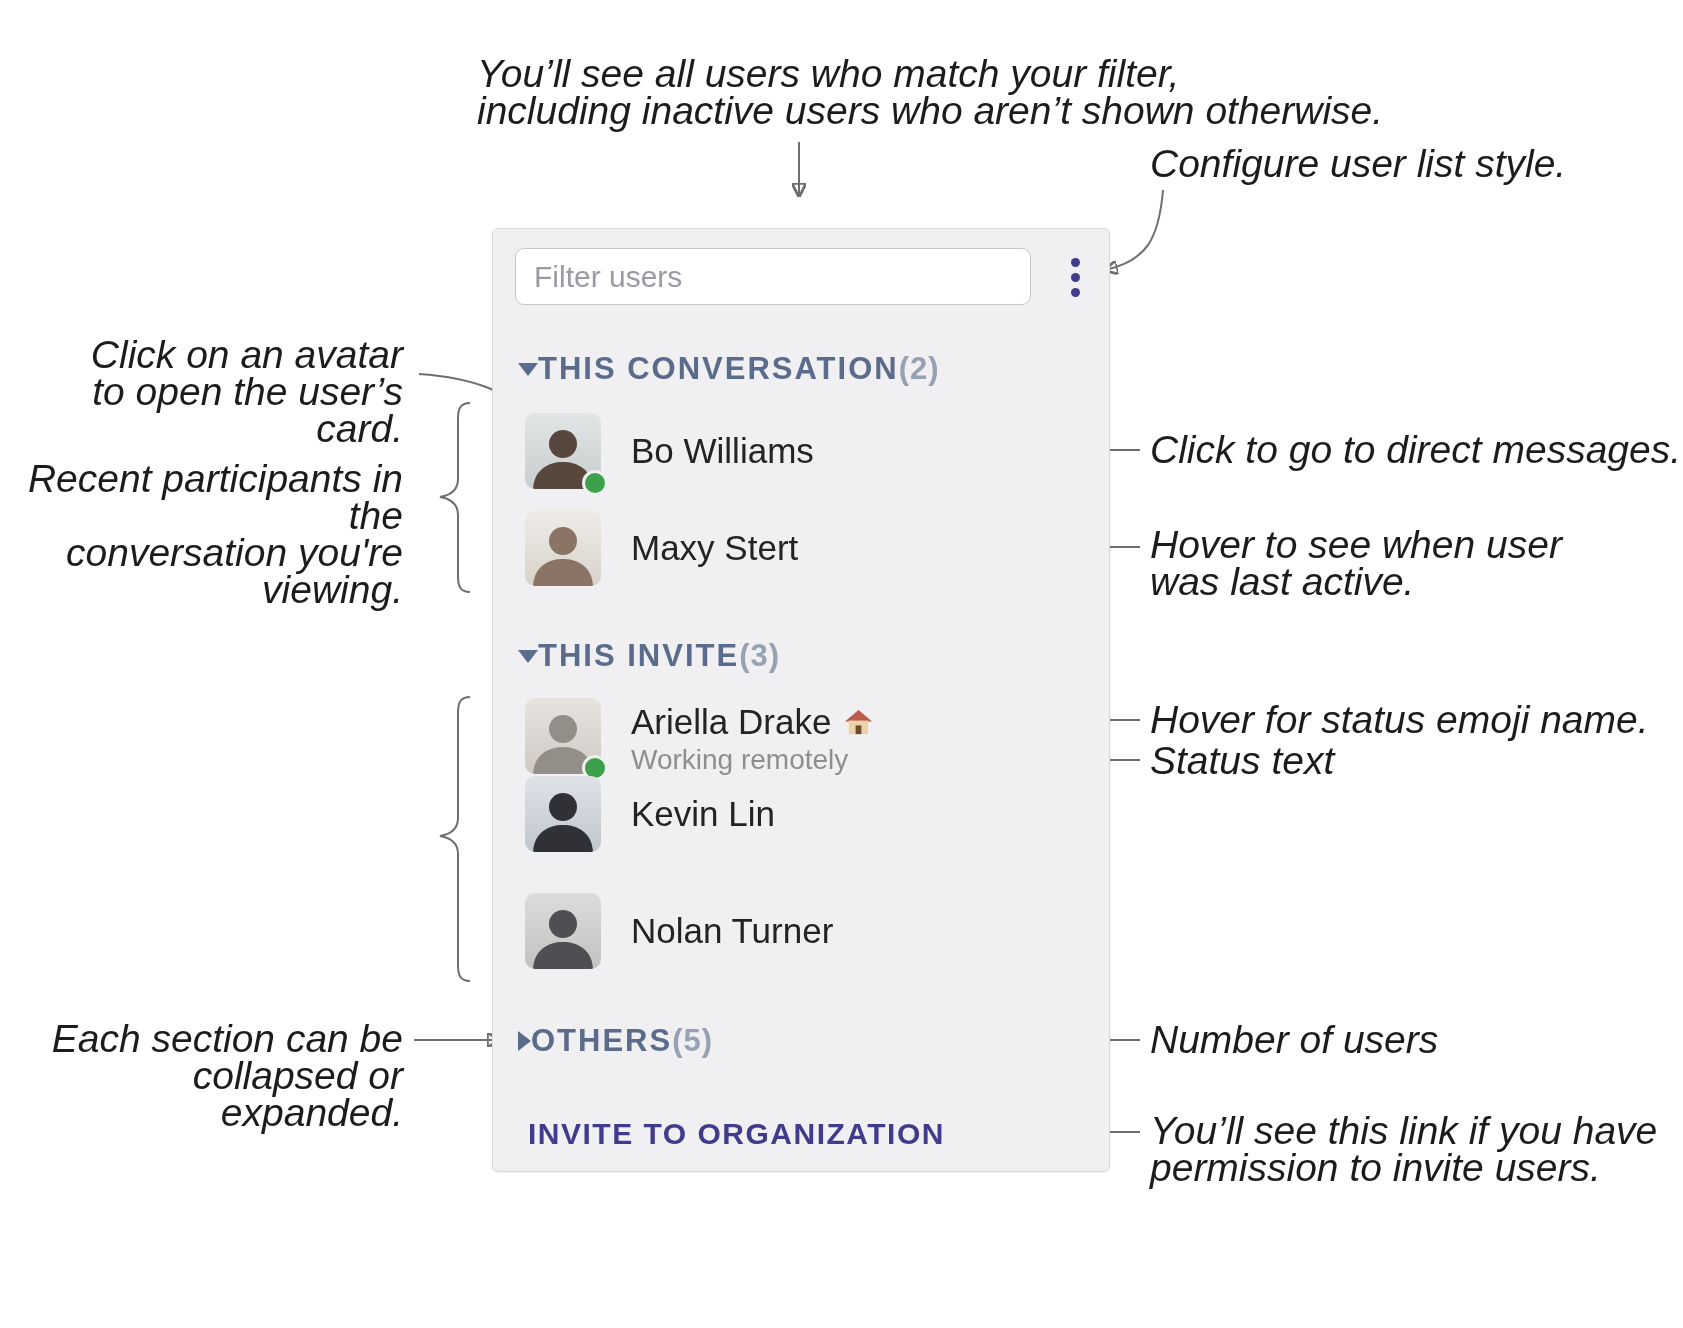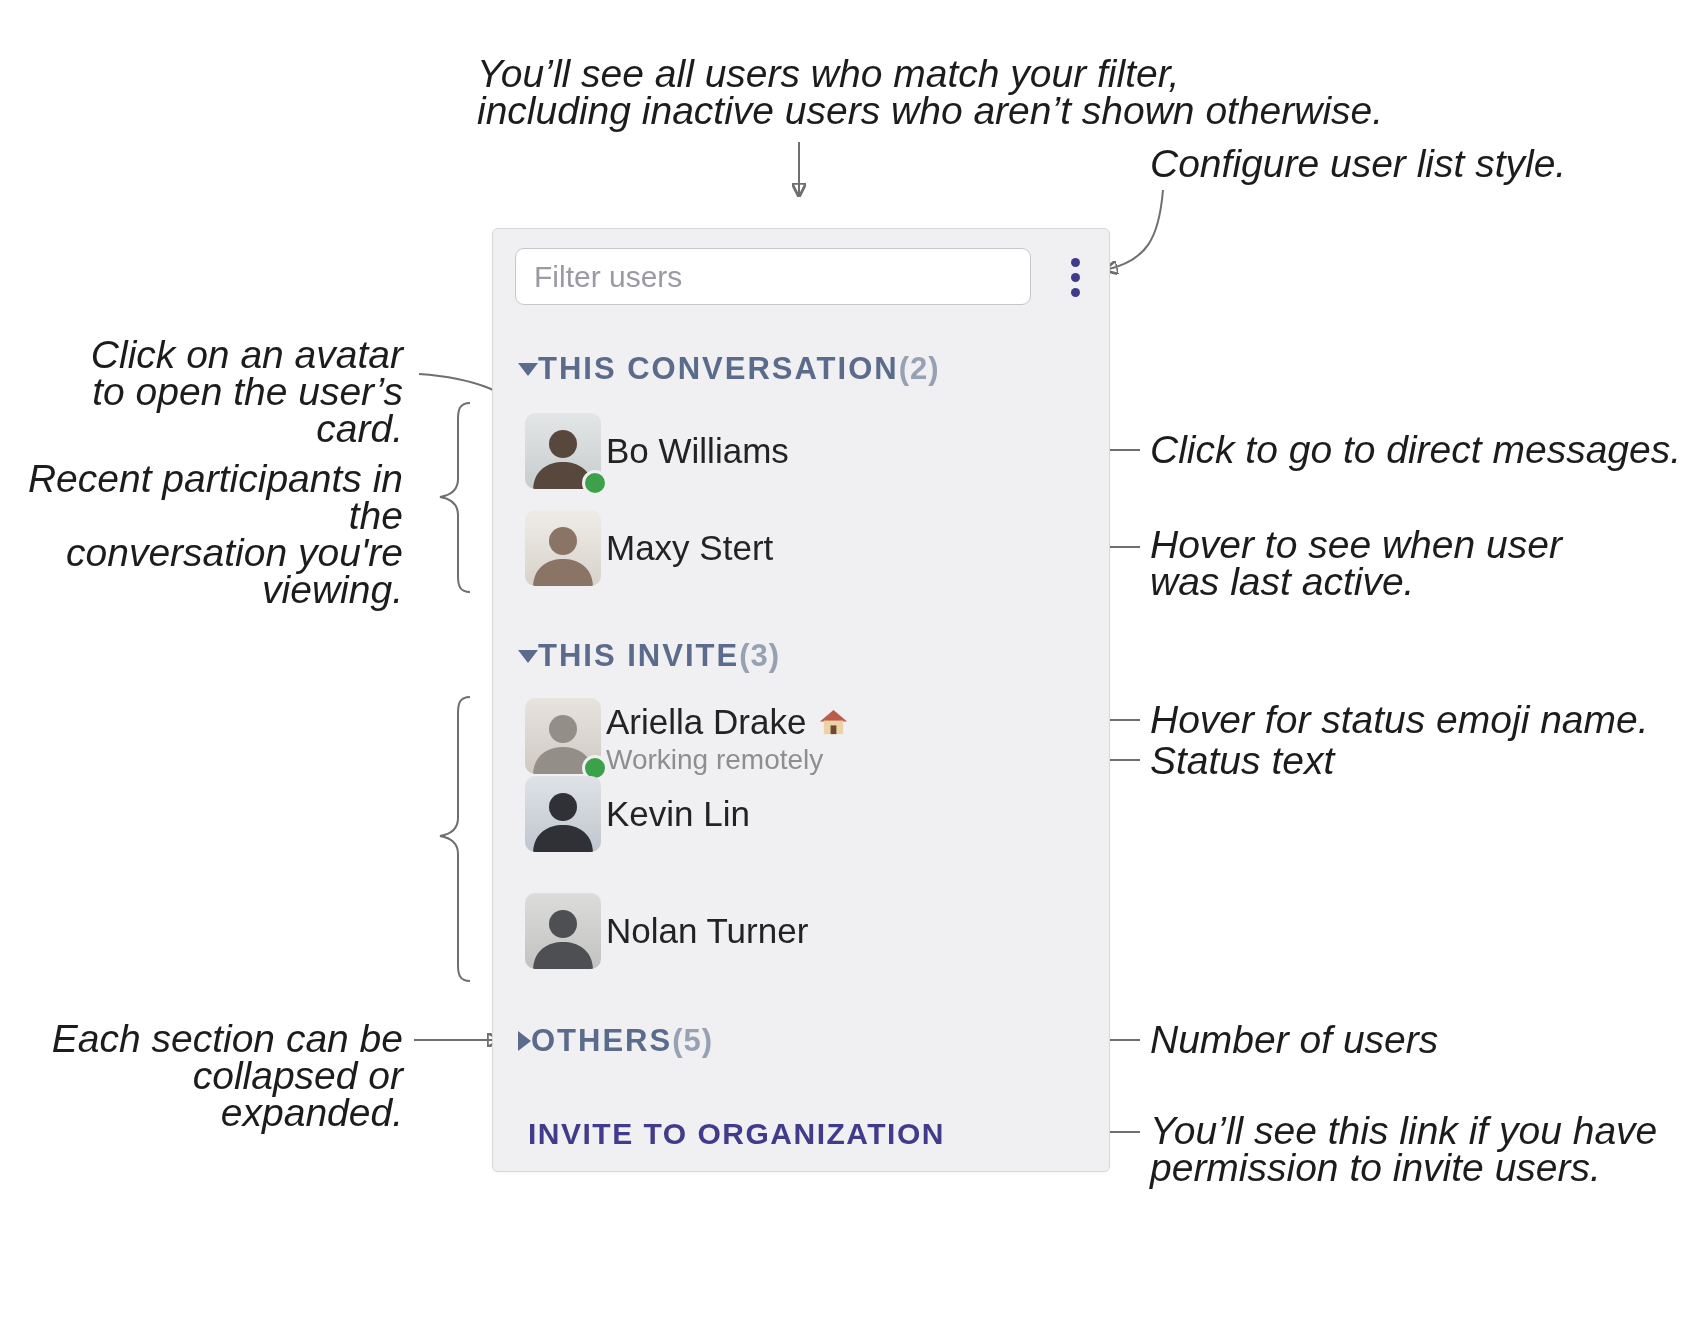--- a/index.html
+++ b/index.html
@@ -45,21 +45,21 @@
   }
   .vdots { display: flex; flex-direction: column; gap: 6px; }
   .vdots i { display: block; width: 9px; height: 9px; border-radius: 50%; background: var(--accent, #413b8c); }
 
   .sec { position: absolute; left: 25px; height: 36px; display: flex; align-items: center; cursor: pointer; }
   .tri-down { width: 0; height: 0; border-left: 10px solid transparent; border-right: 10px solid transparent; border-top: 13px solid var(--section-header, #5a6b8c); }
   .tri-right { width: 0; height: 0; border-top: 10px solid transparent; border-bottom: 10px solid transparent; border-left: 13px solid var(--section-header, #5a6b8c); }
   .sec-label { font-size: 31px; font-weight: 700; letter-spacing: 2px; color: var(--section-header, #5a6b8c); }
   .sec-count { font-size: 31px; font-weight: 700; letter-spacing: 1px; color: var(--section-count, #97a1b4); }
 
-  .row { position: absolute; left: 32px; display: flex; align-items: center; gap: 5px; height: 76px; }
+  .row { position: absolute; left: 32px; display: flex; align-items: center; gap: 30px; height: 76px; }
   .row.tall { align-items: flex-start; height: auto; }
   .avatar { position: relative; width: 76px; height: 76px; flex: 0 0 76px; cursor: pointer; }
   .pic { position: absolute; inset: 0; border-radius: 10px; overflow: hidden; }
   .pic svg { display: block; }
   .av-1 .pic { background: linear-gradient(180deg, #e3e6e6, #c7cccc); color: #57473c; }
   .av-2 .pic { background: linear-gradient(180deg, #efece8, #d8d2ca); color: #8a7466; }
   .av-3 .pic { background: linear-gradient(180deg, #e7e3df, #cfc9c2); color: #938e88; }
   .av-4 .pic { background: linear-gradient(180deg, #dfe3e8, #bfc6cd); color: #2f3136; }
   .av-5 .pic { background: linear-gradient(180deg, #dcdcda, #c2c2c0); color: #4d4f52; }
   .dot {

